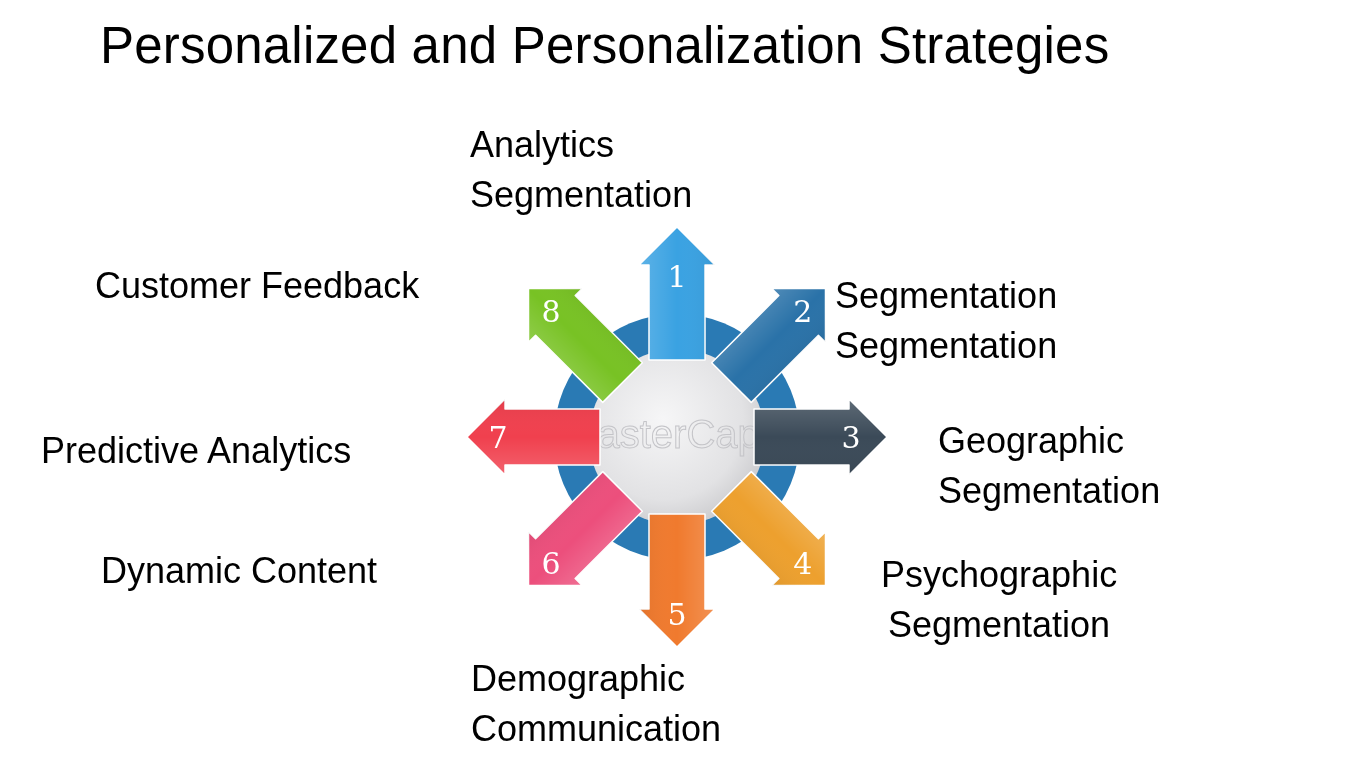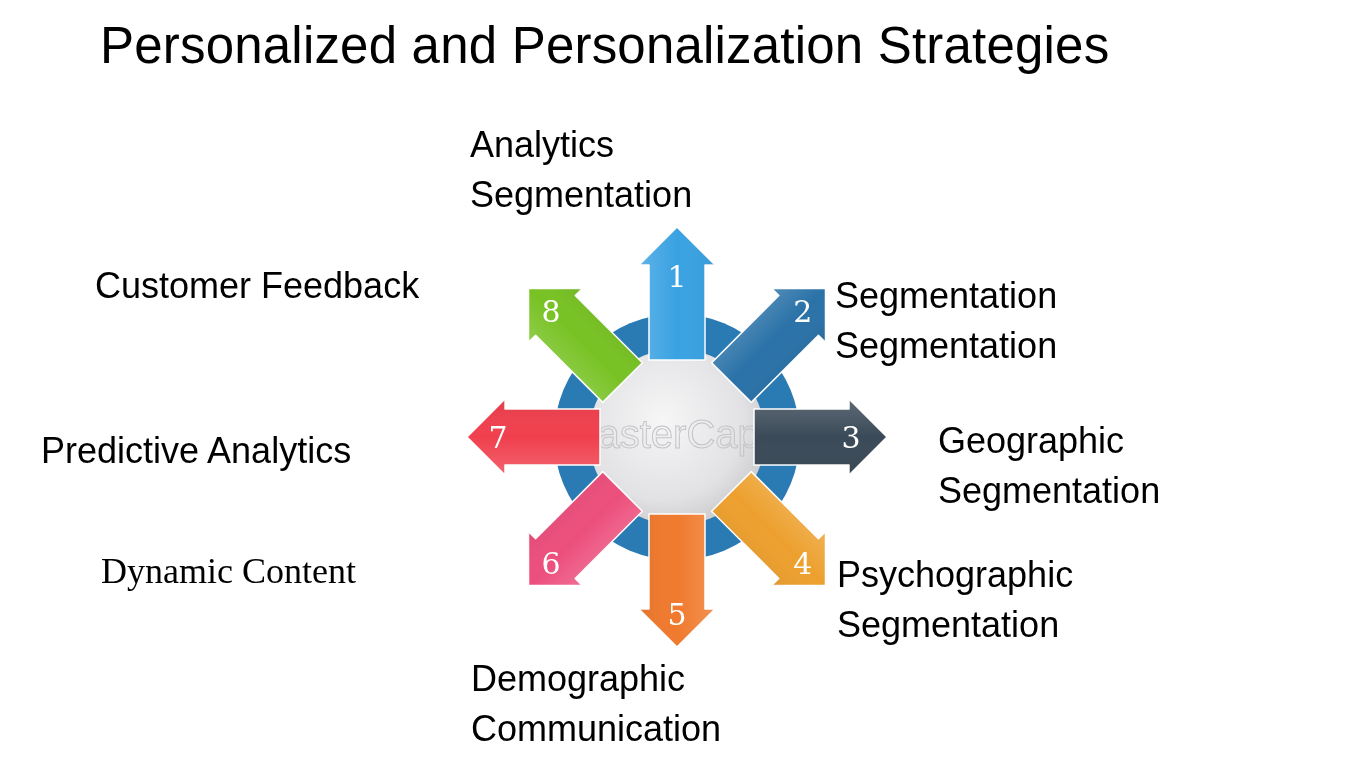--- a/index.html
+++ b/index.html
@@ -85,29 +85,29 @@
   <span>Segmentation</span>
 </div>
 <div class="label" style="left:835px; top:271px;">
   <span>Segmentation</span>
   <span>Segmentation</span>
 </div>
 <div class="label" style="left:938px; top:416px;">
   <span>Geographic</span>
   <span>Segmentation</span>
 </div>
-<div class="label" style="left:837px; top:550px;">
+<div class="label" style="left:881px; top:550px;text-align:center;">
   <span>Psychographic</span>
   <span>Segmentation</span>
 </div>
 <div class="label" style="left:471px; top:654px;">
   <span>Demographic</span>
   <span>Communication</span>
 </div>
-<div class="label" style="left:101px; top:546px;font-family:Liberation Serif, serif;">
+<div class="label" style="left:101px; top:546px;">
   <span>Dynamic Content</span>
 </div>
 <div class="label" style="left:41px; top:426px;">
   <span>Predictive Analytics</span>
 </div>
 <div class="label" style="left:95px; top:261px;">
   <span>Customer Feedback</span>
 </div>
 
 </body></html>

